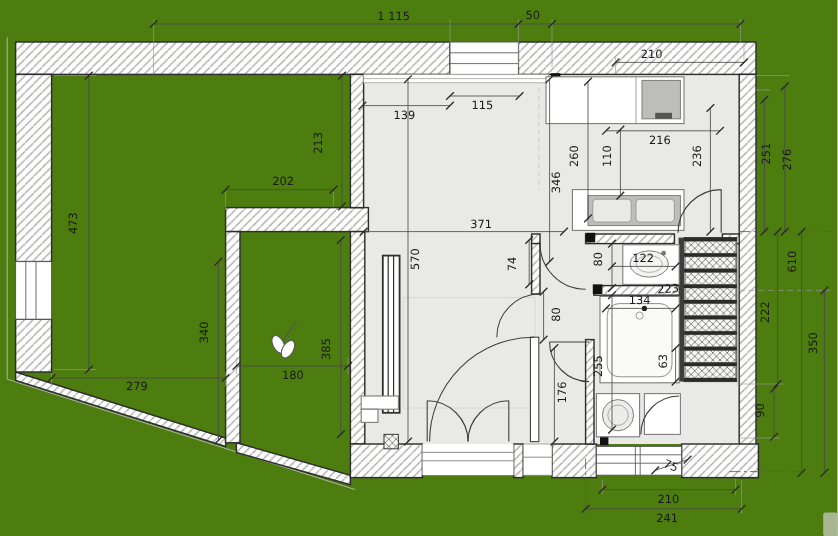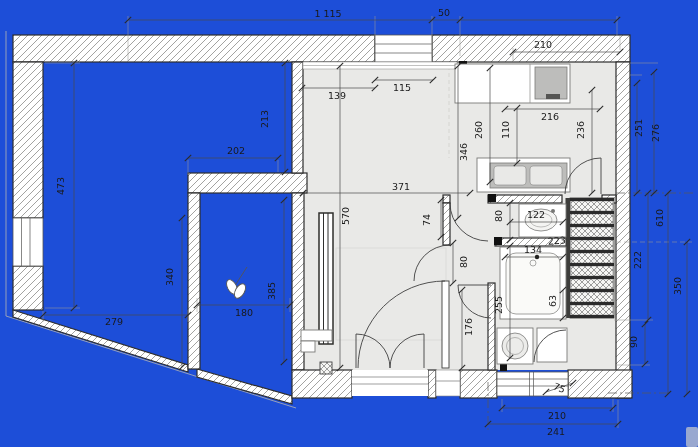--- a/index.html
+++ b/index.html
@@ -1,16 +1,16 @@
 <!DOCTYPE html>
 <html><head>
 <meta charset="utf-8">
 <style>
   html,body{margin:0;padding:0;background:#fff;}
-  .canvas{position:relative;width:698px;height:447px;background:#1d4ed8;overflow:hidden;
+  .canvas{position:relative;width:698px;height:447px;background:#4d7c0f;overflow:hidden;
           font-family:"Liberation Sans",sans-serif;}
   svg{display:block;}
   .wall{fill:url(#hatch);stroke:#2e2e2e;stroke-width:1.2;}
   .dim{stroke:#4a4a4a;stroke-width:.7;}
   .tick{stroke:#2a2a2a;stroke-width:1.1;}
   .ext{stroke:#9a9a98;stroke-width:.55;}
   .axis{stroke:#5a5a58;stroke-width:.7;stroke-dasharray:9 3 2 3;fill:none;}
   .door{stroke:#3f3f3f;stroke-width:.9;fill:none;}
   .fix{stroke:#7a7a78;stroke-width:.9;fill:#ffffff;}
   .fixg{stroke:#7a7a78;stroke-width:.8;fill:#bdbdbb;}

